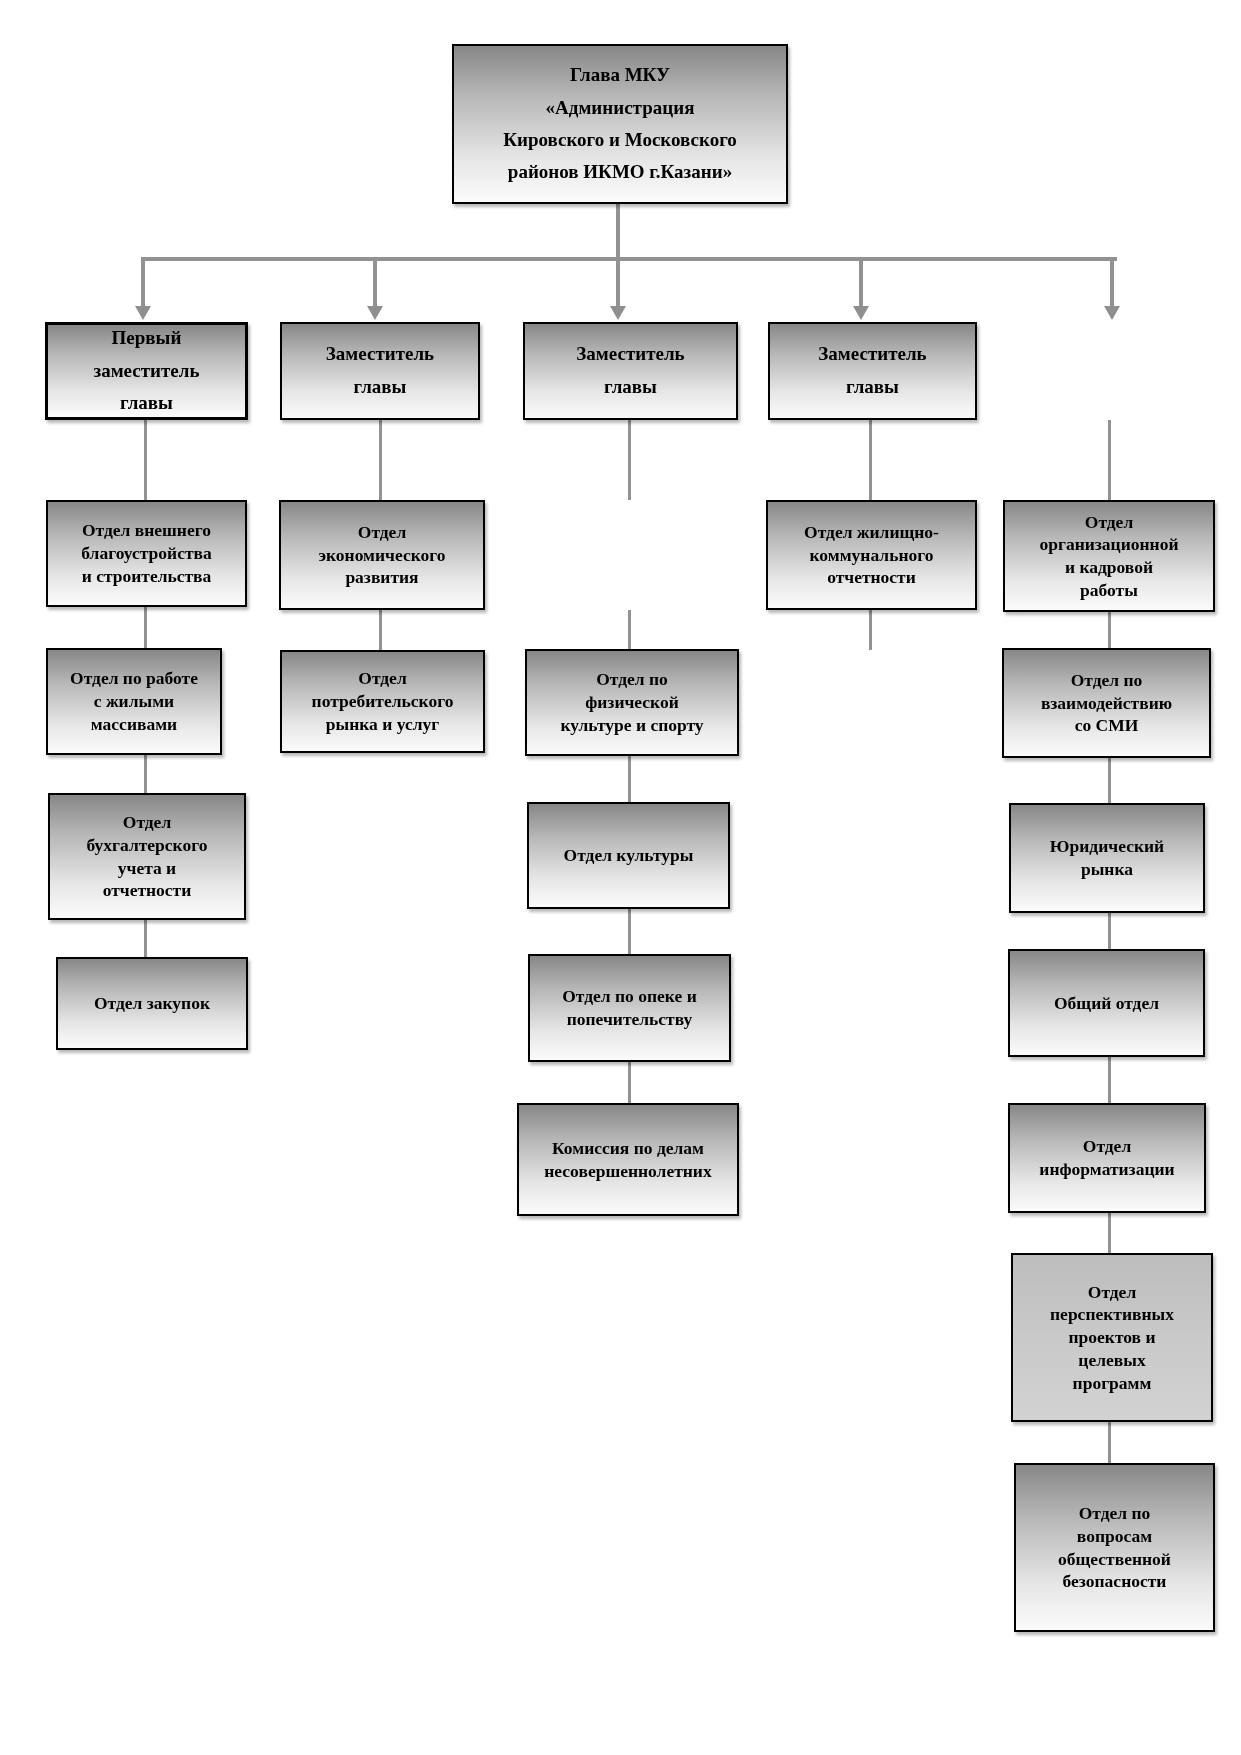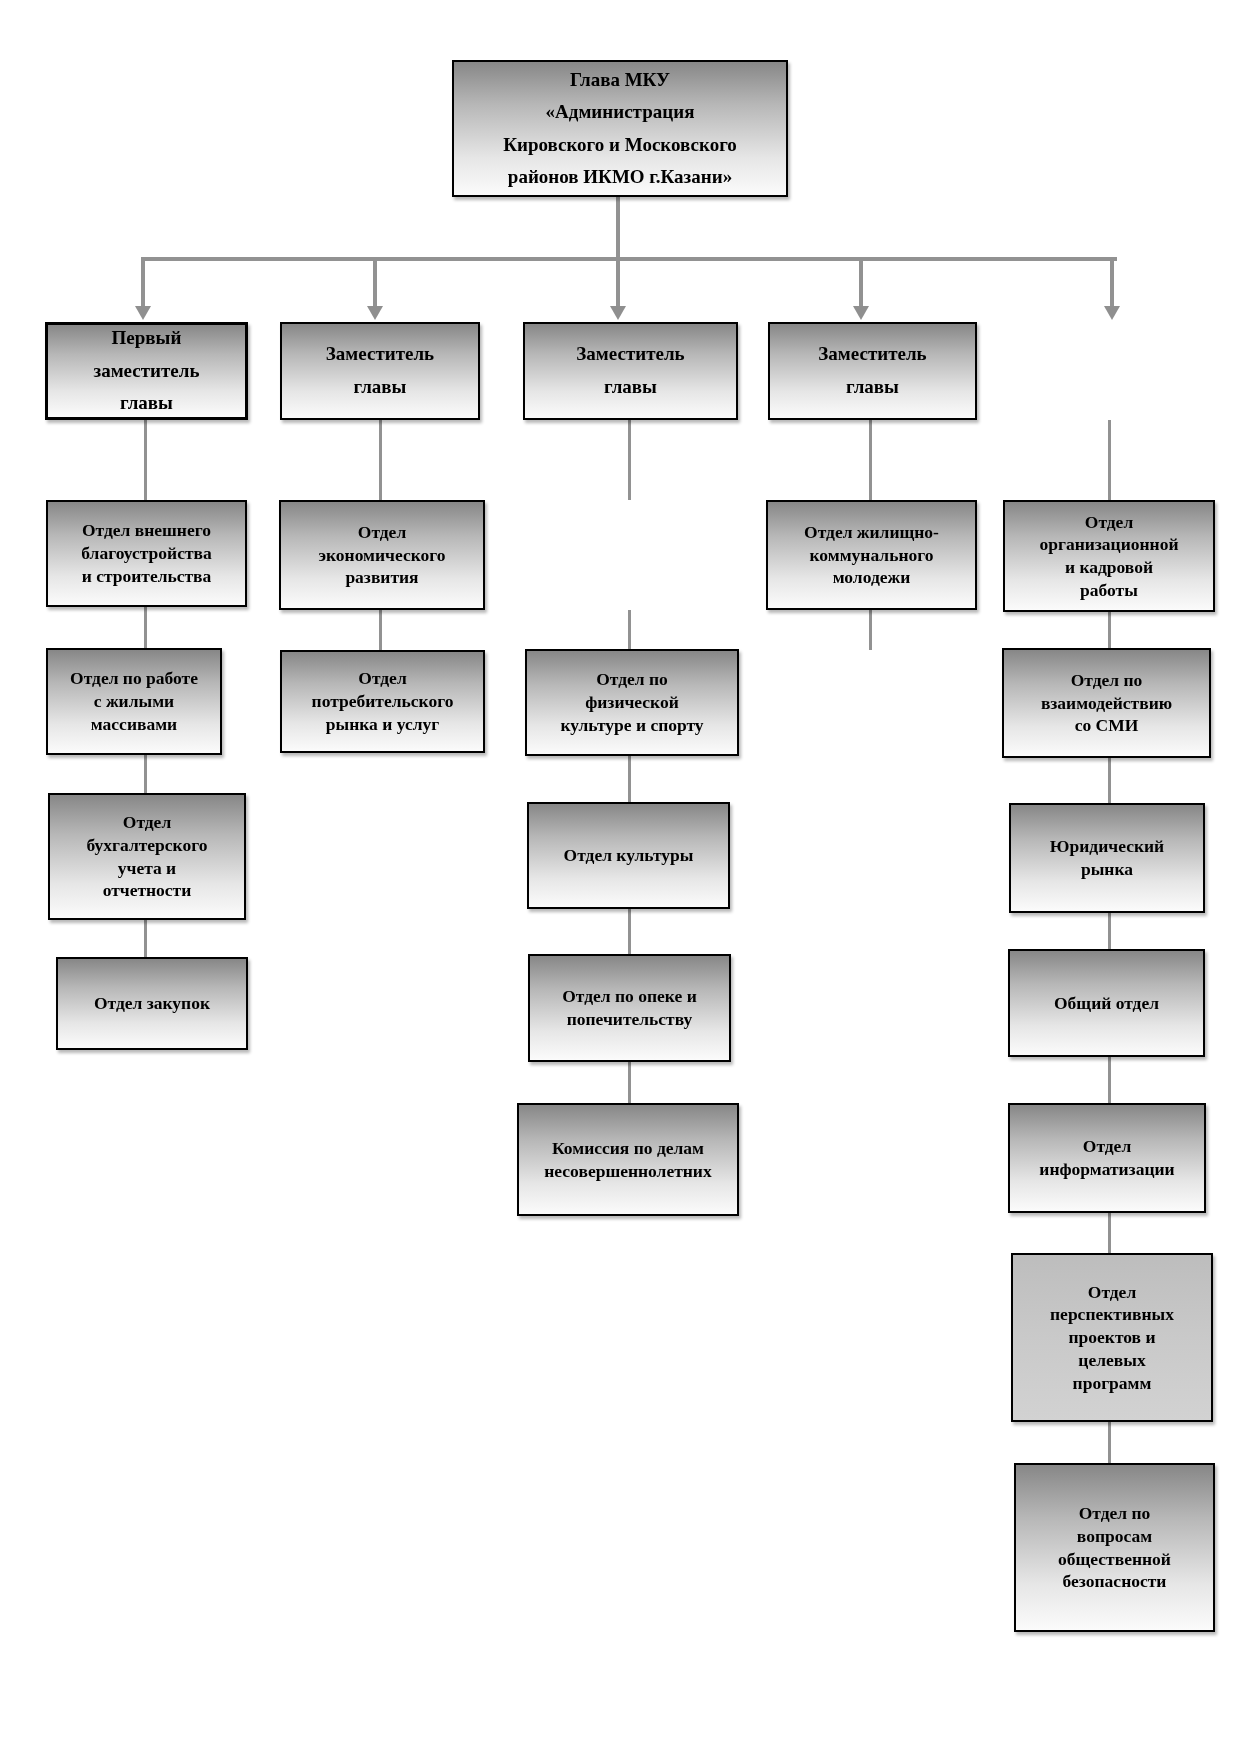--- a/index.html
+++ b/index.html
@@ -99,21 +99,21 @@
   <div class="vline" style="left:869px;top:610px;width:3px;height:40px"></div>
 
   <div class="vline" style="left:1108px;top:420px;width:3px;height:80px"></div>
   <div class="vline" style="left:1108px;top:612px;width:3px;height:36px"></div>
   <div class="vline" style="left:1108px;top:758px;width:3px;height:45px"></div>
   <div class="vline" style="left:1108px;top:913px;width:3px;height:36px"></div>
   <div class="vline" style="left:1108px;top:1057px;width:3px;height:46px"></div>
   <div class="vline" style="left:1108px;top:1213px;width:3px;height:40px"></div>
   <div class="vline" style="left:1108px;top:1422px;width:3px;height:41px"></div>
 
-  <div class="node root-node" style="left:452px;top:60px;width:336px;height:137px">Глава МКУ
+  <div class="node root-node" style="left:452px;top:44px;width:336px;height:160px">Глава МКУ
 «Администрация
 Кировского и Московского
 районов ИКМО г.Казани»</div>
 
   <div class="node head thick" style="left:45px;top:322px;width:203px;height:98px">Первый
 заместитель
 главы</div>
   <div class="node head" style="left:280px;top:322px;width:200px;height:98px">Заместитель
 главы</div>
   <div class="node head" style="left:523px;top:322px;width:215px;height:98px">Заместитель
@@ -144,21 +144,21 @@
 физической
 культуре и спорту</div>
   <div class="node child" style="left:527px;top:802px;width:203px;height:107px">Отдел культуры</div>
   <div class="node child" style="left:528px;top:954px;width:203px;height:108px">Отдел по опеке и
 попечительству</div>
   <div class="node child" style="left:517px;top:1103px;width:222px;height:113px">Комиссия по делам
 несовершеннолетних</div>
 
   <div class="node child" style="left:766px;top:500px;width:211px;height:110px">Отдел жилищно-
 коммунального
-молодежи</div>
+отчетности</div>
 
   <div class="node child" style="left:1003px;top:500px;width:212px;height:112px">Отдел
 организационной
 и кадровой
 работы</div>
   <div class="node child" style="left:1002px;top:648px;width:209px;height:110px">Отдел по
 взаимодействию
 со СМИ</div>
   <div class="node child" style="left:1009px;top:803px;width:196px;height:110px">Юридический
 рынка</div>

